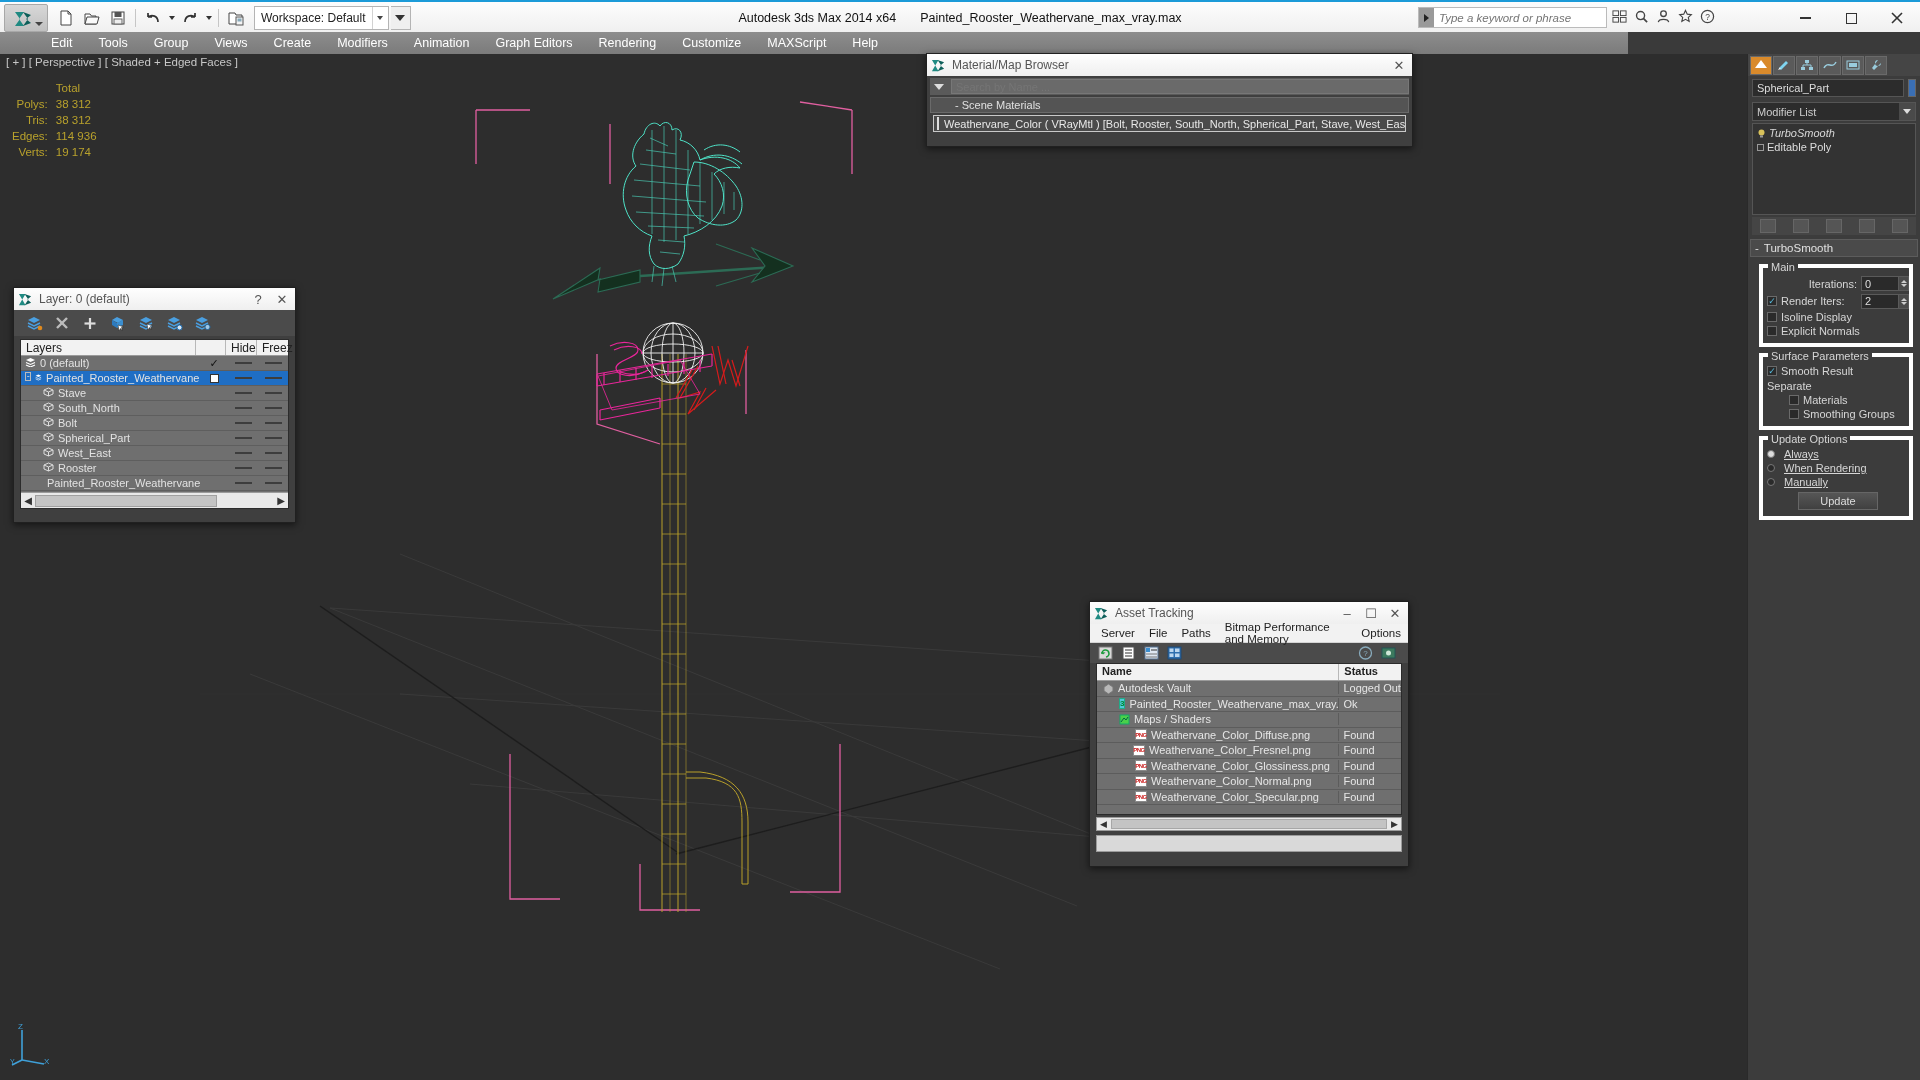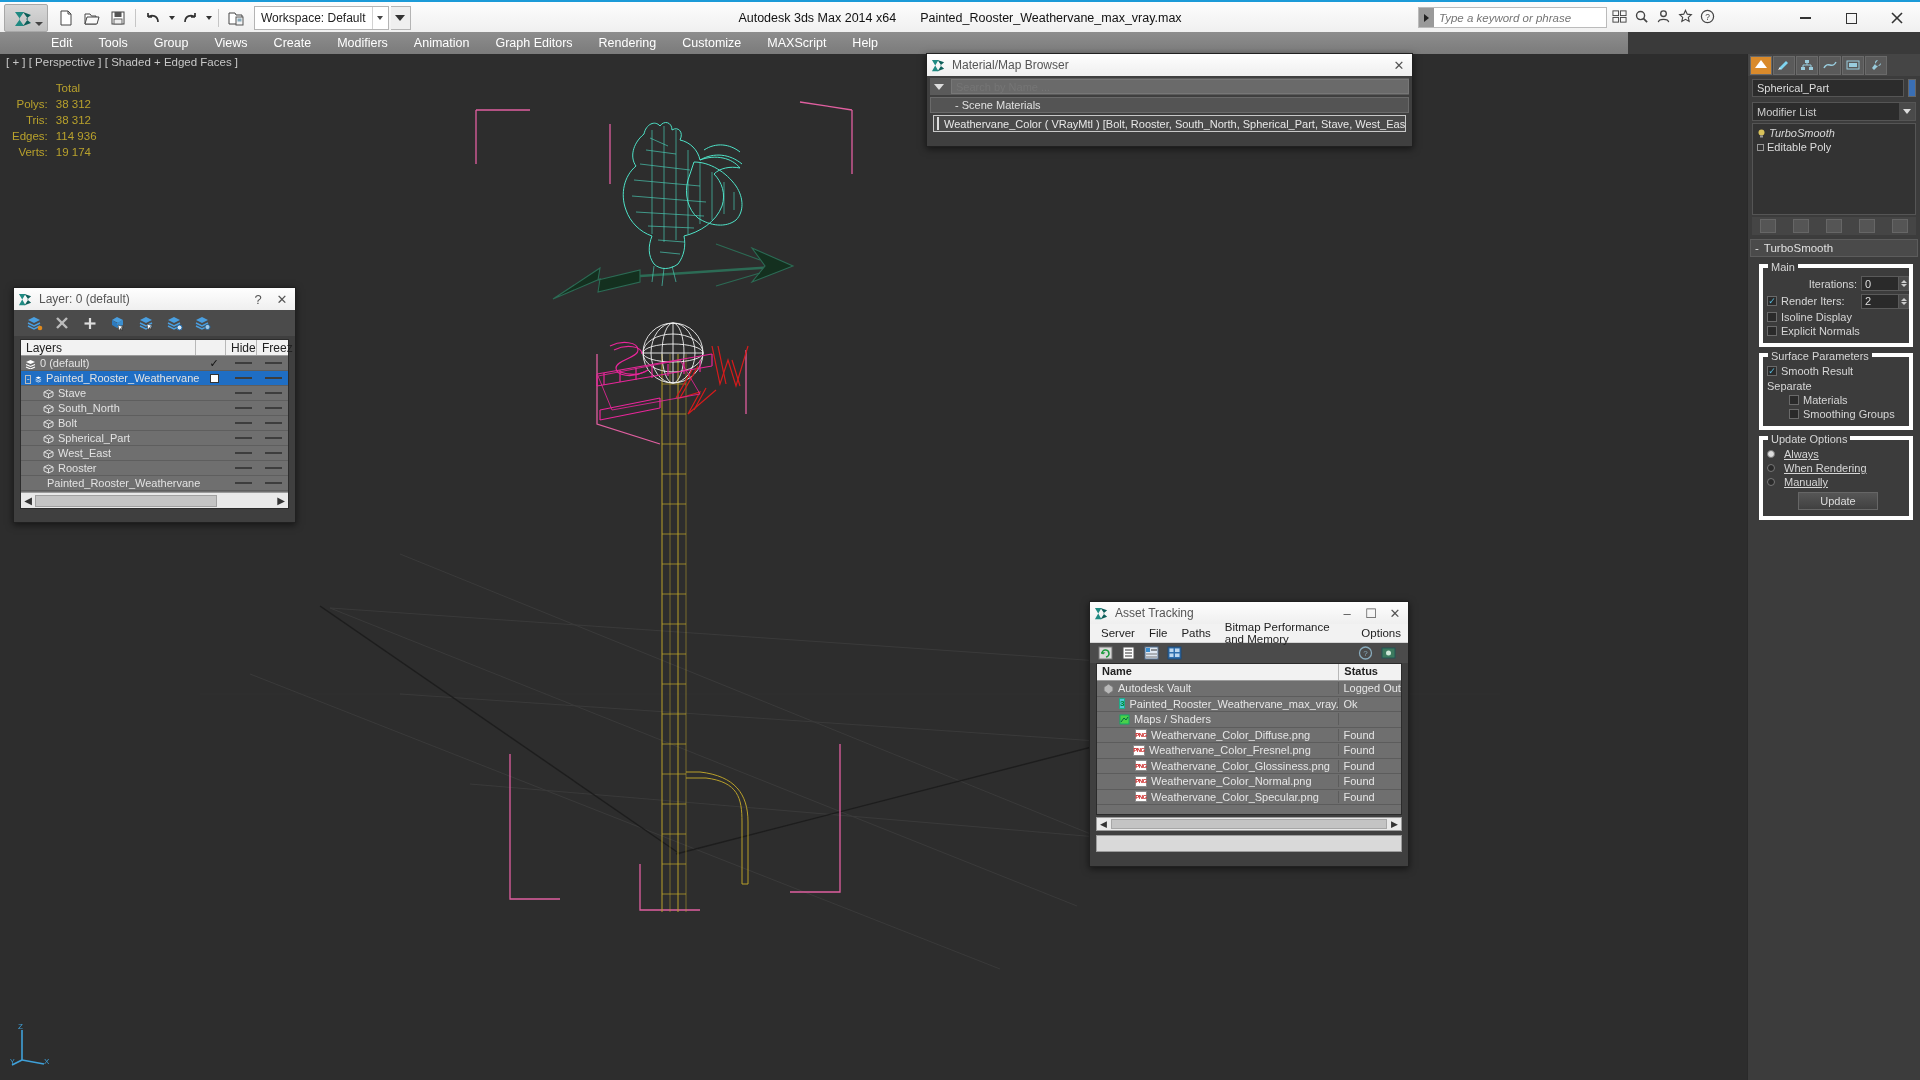--- a/index.html
+++ b/index.html
@@ -117,21 +117,21 @@
   .layer-grid { margin:3px 6px; background:#6f6f6f; border:1px solid #2c2c2c; height:170px; position:relative; }
   .lg-head { display:flex; height:16px; background:#f2f2f2; border-bottom:1px solid #9b9b9b; }
   .lg-head .c { font-size:12px; color:#222; padding:1px 5px; border-right:1px solid #b8b8b8; }
   .lg-head .c.name { width:187px; }
   .lg-head .c.blank { width:31px; }
   .lg-head .c.hide { width:31px; }
   .lg-head .c.freeze { width:31px; border-right:none; }
   .lg-rows { background:#6f6f6f; height:136px; overflow:hidden; }
   .lg-row { display:flex; height:15px; align-items:center; border-bottom:1px solid #5e5e5e; }
   .lg-row.sel { background:#1f6ec4; }
-  .lg-row .nm { width:187px; display:flex; align-items:flex-end; gap:4px; font-size:11px;
+  .lg-row .nm { width:187px; display:flex; align-items:flex-start; gap:4px; font-size:11px;
     color:#e2e2e2; padding-left:4px; overflow:hidden; white-space:nowrap; }
   .lg-row .cel { width:31px; display:flex; align-items:center; justify-content:center; }
   .lg-row .dash { width:17px;height:2px;background:#3d3d3d; }
   .lg-row .chkmark { color:#111; font-size:11px; }
   .lg-row .sqbox { width:9px;height:9px;background:#fff;border:1px solid #333; }
   .lg-scroll { position:absolute; left:0; bottom:0; width:100%; height:16px;
     background:#e9e9e9; border-top:1px solid #9b9b9b; display:flex; align-items:center; }
   .lg-scroll .arw { width:14px; height:14px; display:flex;align-items:center;justify-content:center;
     font-size:10px; color:#333; }
   .lg-scroll .thumb { height:12px; background:#c4c4c4; border:1px solid #a0a0a0; }

